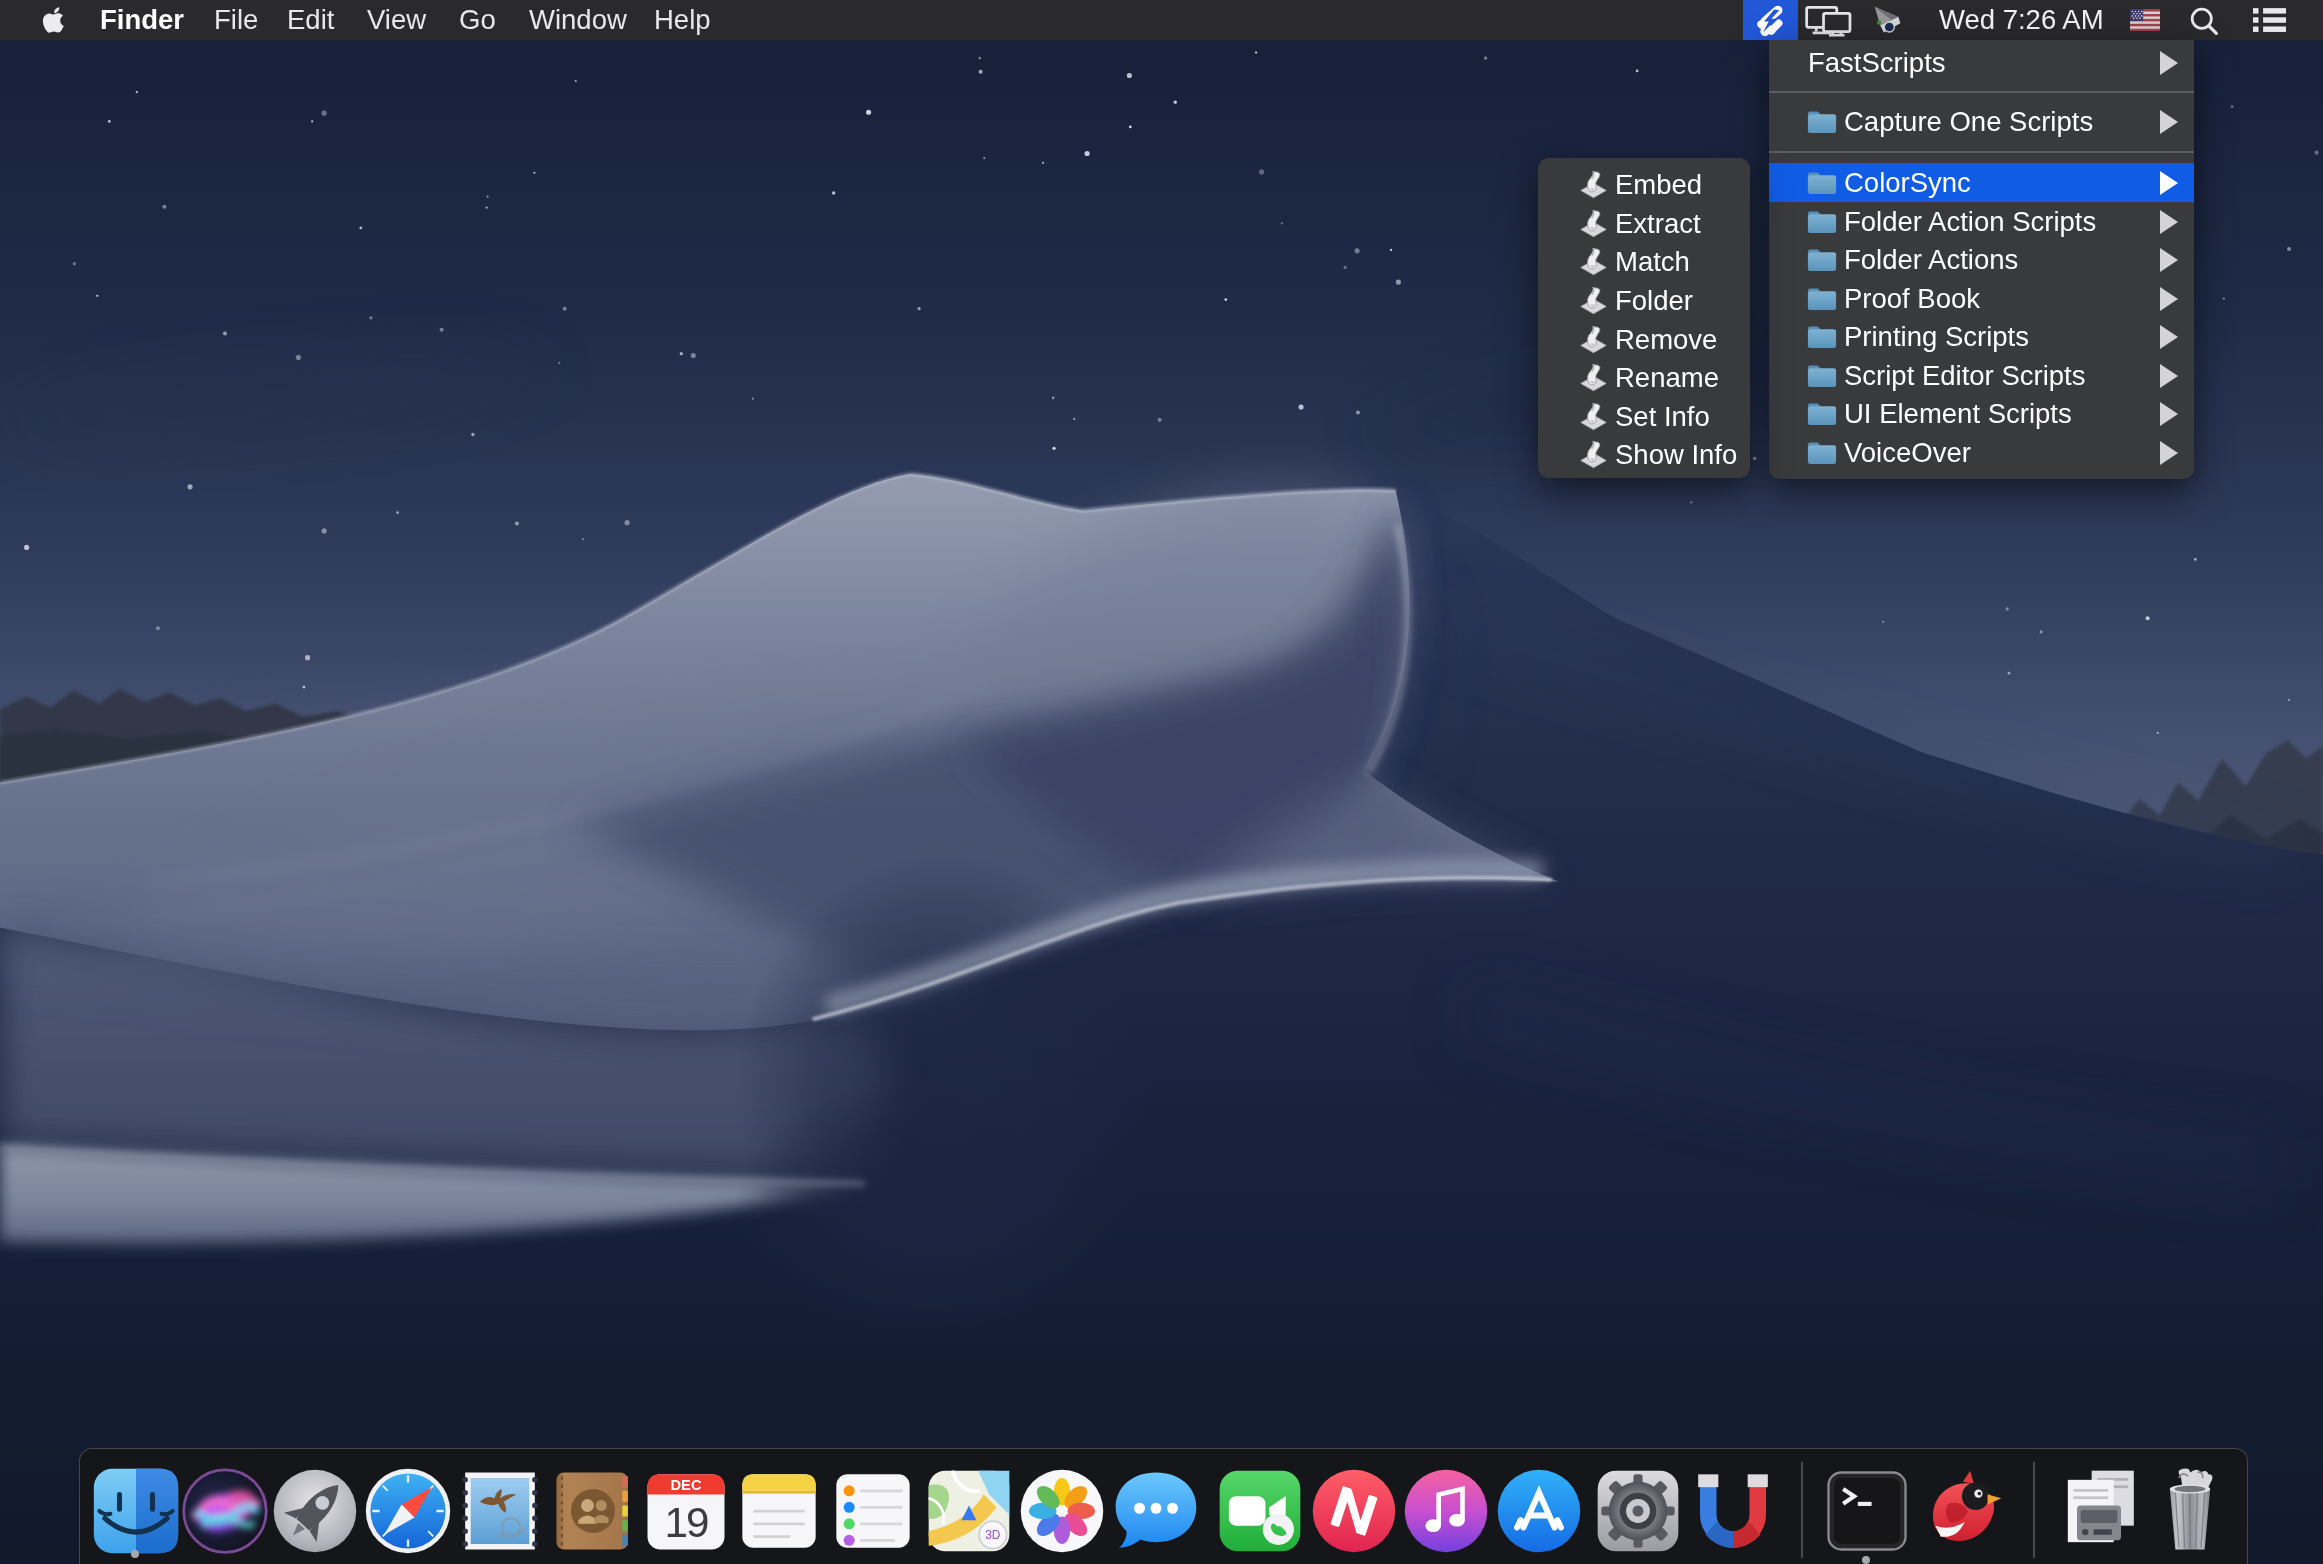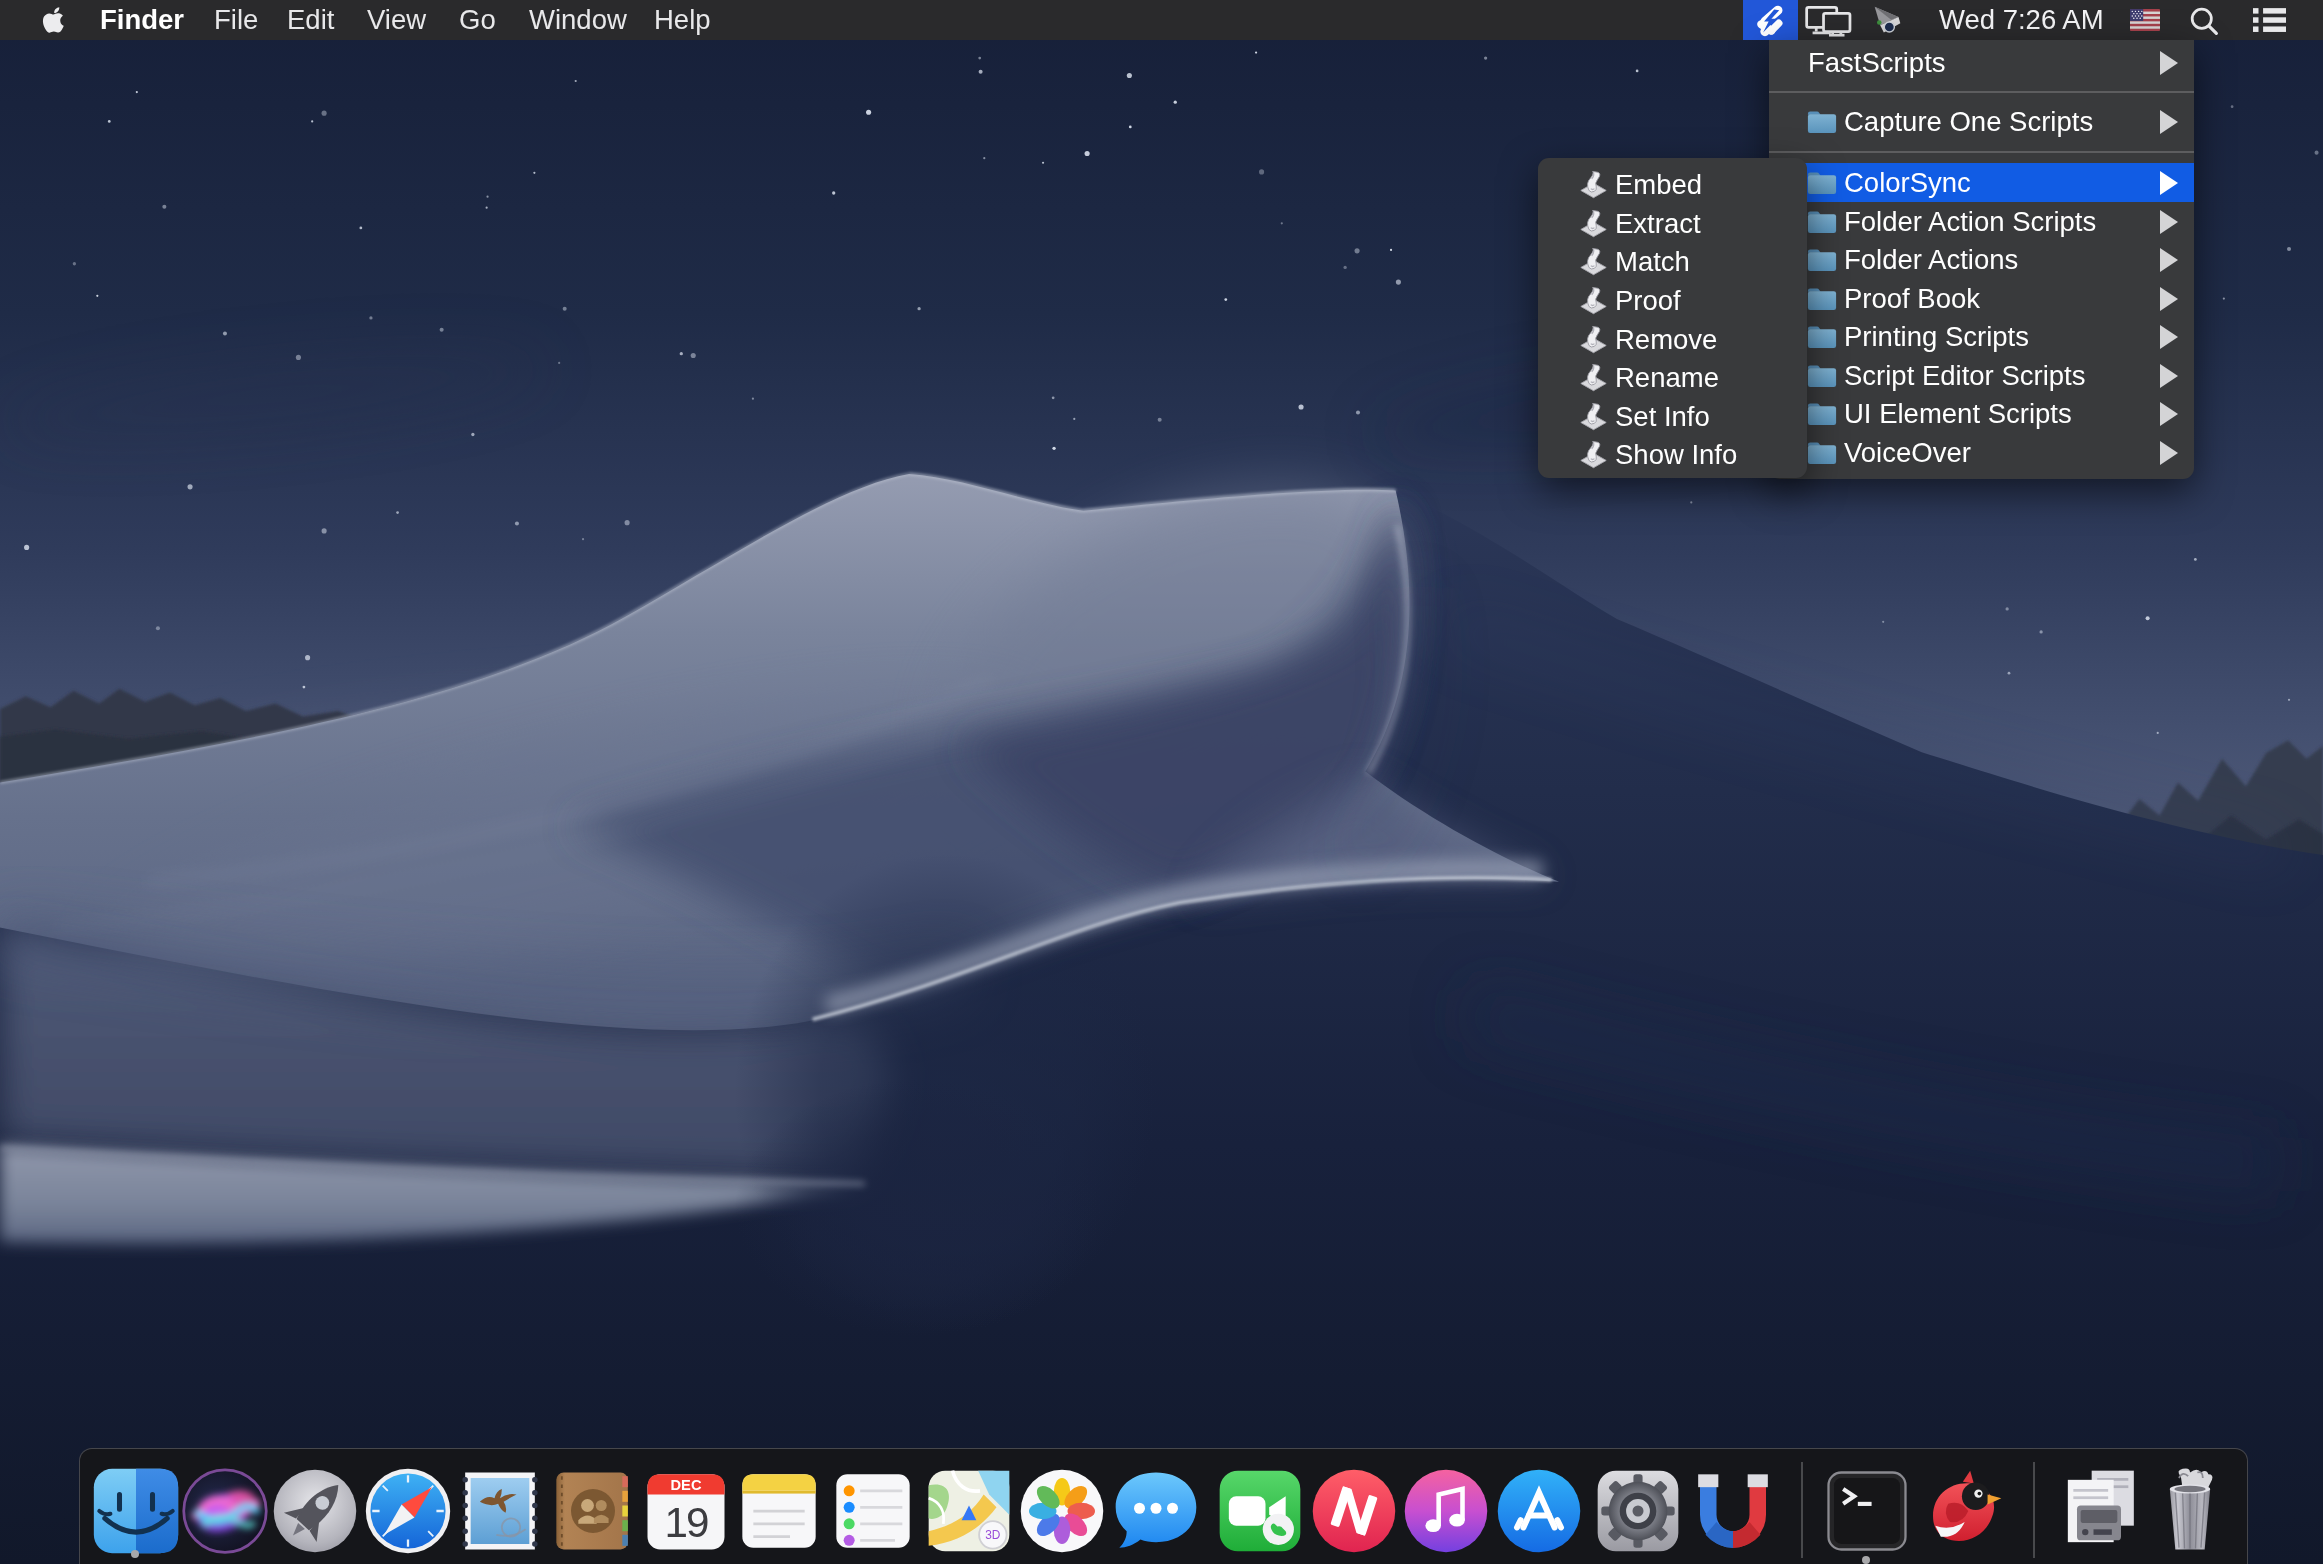--- a/index.html
+++ b/index.html
@@ -8,21 +8,21 @@
   #stage { position:absolute; top:0; left:0; width:2323px; height:1565px; overflow:hidden; }
   #wall { position:absolute; top:0; left:0; }
 
   
   #menubar { position:absolute; top:0; left:0; width:2323px; height:40px;
     background:#2a2a2c; color:#eceff1; font-size:27.5px; display:flex; align-items:center; }
   #menubar .mi { color:#e8e8ea; }
   
   .panel { position:absolute; background:#393a3c; box-shadow:0 13px 37px rgba(0,0,0,.55);margin-left:24px; }
   #menu1 { left:1745px; top:40px; width:425px; height:439px; border-radius:0 0 11px 11px; }
-  #menu2 { left:1514px; top:158px; width:269px; height:320px; border-radius:11px;padding-left:44px; }
+  #menu2 { left:1514px; top:158px; width:212px; height:320px; border-radius:11px;padding-left:44px; }
   .mrow { position:absolute; left:0; width:100%; height:39px; color:#ffffff; font-size:27.5px; }
   .mrow .lbl { position:absolute; left:75px; top:50%; transform:translateY(-50%); white-space:nowrap; }
   .mrow .lbl2 { position:absolute; left:39px; top:50%; transform:translateY(-50%); white-space:nowrap; }
   .mrow .folder { position:absolute; left:38px; top:50%; transform:translateY(-50%); }
   .mrow .arrow { position:absolute; right:15.6px; top:50%; transform:translateY(-50%);
     width:0; height:0; border-left:18.4px solid #d4d4d6; border-top:12px solid transparent; border-bottom:12px solid transparent; }
   .mrow.sel { background:#115ce4; }
   .mrow.sel .arrow { border-left-color:#ffffff; }
   .msep { position:absolute; left:0; width:100%; height:1.8px; background:#5d5d5f; }
   .srow { position:absolute; left:0; width:100%; height:39px; color:#ffffff; font-size:27.5px; }
@@ -452,21 +452,21 @@
         <span class="lbl">Match</span>
       </div>
   <div class="srow" style="top:123px">
         <svg class="sic" width="31" height="29" viewBox="0 0 34 32">
           <path d="M17,14 L31,22 L17,30 L3,22 Z" fill="#d9d9dd"></path>
           <path d="M17,14 L31,22 L17,30 L3,22 Z" fill="none" stroke="#a8a8ae" stroke-width="1"></path>
           <path d="M12,22 Q8,14 14,8 Q18,3 16,1 L22,2 Q26,4 22,9 Q18,14 20,18 Q21,21 18,23 Q14,25 12,22 Z" fill="#efeff2" stroke="#9a9aa2" stroke-width="1"></path>
           <path d="M15,9 Q18,6 17,2" fill="none" stroke="#b0b0b8" stroke-width="1.5"></path>
           <path d="M14,20 q2,2 4,0" fill="none" stroke="#b0b0b8" stroke-width="1.5"></path>
         </svg>
-        <span class="lbl">Proof</span>
+        <span class="lbl">Folder</span>
       </div>
   <div class="srow" style="top:162px">
         <svg class="sic" width="31" height="29" viewBox="0 0 34 32">
           <path d="M17,14 L31,22 L17,30 L3,22 Z" fill="#d9d9dd"></path>
           <path d="M17,14 L31,22 L17,30 L3,22 Z" fill="none" stroke="#a8a8ae" stroke-width="1"></path>
           <path d="M12,22 Q8,14 14,8 Q18,3 16,1 L22,2 Q26,4 22,9 Q18,14 20,18 Q21,21 18,23 Q14,25 12,22 Z" fill="#efeff2" stroke="#9a9aa2" stroke-width="1"></path>
           <path d="M15,9 Q18,6 17,2" fill="none" stroke="#b0b0b8" stroke-width="1.5"></path>
           <path d="M14,20 q2,2 4,0" fill="none" stroke="#b0b0b8" stroke-width="1.5"></path>
         </svg>
         <span class="lbl">Remove</span>

